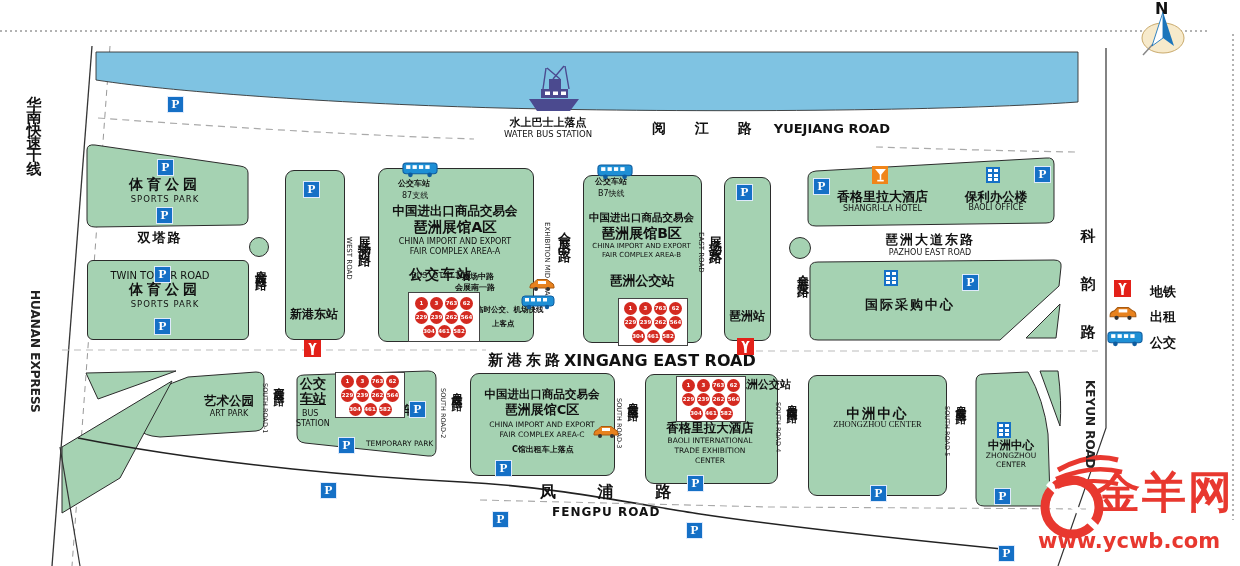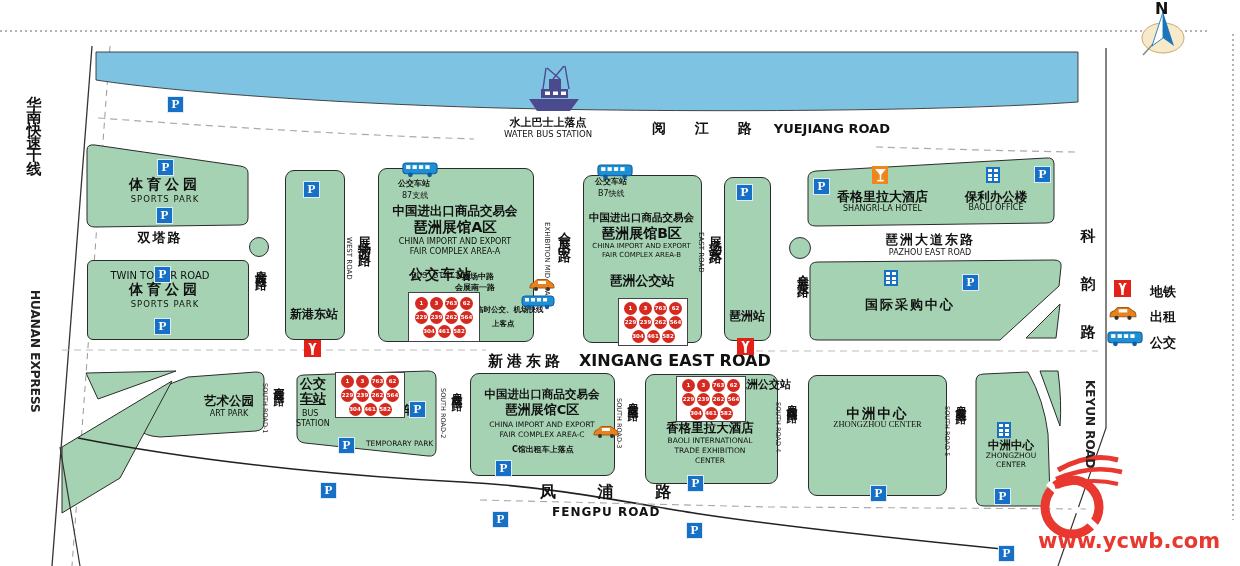--- a/index.html
+++ b/index.html
@@ -190,21 +190,21 @@
 
   <div class="vcn" style="left:1078px;top:216px;font-size:15px;letter-spacing:48px;">科韵路</div>
   <div class="ven" style="left:1083px;top:380px;font-size:12px;font-weight:bold;">KEYUN ROAD</div>
 
   <div class="legend-row" style="left:1150px;top:283px;">地铁</div>
   <div class="legend-row" style="left:1150px;top:308px;">出租</div>
   <div class="legend-row" style="left:1150px;top:334px;">公交</div>
 
   <div class="lbl cn" style="left:1155px;top:0px;font-size:16px;">N</div>
 
-  <div class="lbl" style="left:488px;top:352px;display:flex;gap:15px;align-items:center;">
+  <div class="lbl" style="left:488px;top:352px;display:flex;gap:0;align-items:flex-start;">
     <span class="cn" style="font-size:15px;letter-spacing:4px;">新港东路</span>
     <span class="cn" style="font-size:16px;">XINGANG EAST ROAD</span>
   </div>
 
   <div class="lbl cn ctr" style="left:196px;top:394px;width:66px;font-size:12.5px;">艺术公园</div>
   <div class="lbl ctr" style="left:196px;top:410px;width:66px;font-size:8px;">ART PARK</div>
 
   <div class="ven" style="left:261px;top:383px;font-size:6.5px;">SOUTH ROAD-1</div>
   <div class="vcn" style="left:270px;top:378px;font-size:11px;letter-spacing:2px;">会展南一路</div>
 
@@ -268,20 +268,21 @@
   <div class="ven" style="left:943px;top:406px;font-size:6.5px;">SOUTH ROAD-5</div>
   <div class="vcn" style="left:952px;top:396px;font-size:11px;letter-spacing:2px;">会展南五路</div>
 
   <div class="lbl cn ctr" style="left:975px;top:439px;width:72px;font-size:11.5px;">中洲中心</div>
   <div class="lbl ctr" style="left:975px;top:452px;width:72px;font-size:7.5px;">ZHONGZHOU</div>
   <div class="lbl ctr" style="left:975px;top:461px;width:72px;font-size:7.5px;">CENTER</div>
 
   <div class="lbl cn" style="left:540px;top:483px;font-size:16px;letter-spacing:18px;">凤 浦 路</div>
   <div class="lbl cn" style="left:552px;top:506px;font-size:12px;letter-spacing:1px;">FENGPU ROAD</div>
 
+  <div class="lbl cn red" style="left:1096px;top:468px;font-size:44px;letter-spacing:2px;z-index:5;">金羊网</div>
   <div class="lbl cn red" style="left:1038px;top:530px;font-size:21px;z-index:5;">www.ycwb.com</div>
 
   <div class="p-icon" style="left:167px;top:96px;">P</div>
   <div class="p-icon" style="left:157px;top:159px;">P</div>
   <div class="p-icon" style="left:156px;top:207px;">P</div>
   <div class="p-icon" style="left:154px;top:266px;">P</div>
   <div class="p-icon" style="left:154px;top:318px;">P</div>
   <div class="p-icon" style="left:303px;top:181px;">P</div>
   <div class="p-icon" style="left:736px;top:184px;">P</div>
   <div class="p-icon" style="left:813px;top:178px;">P</div>

